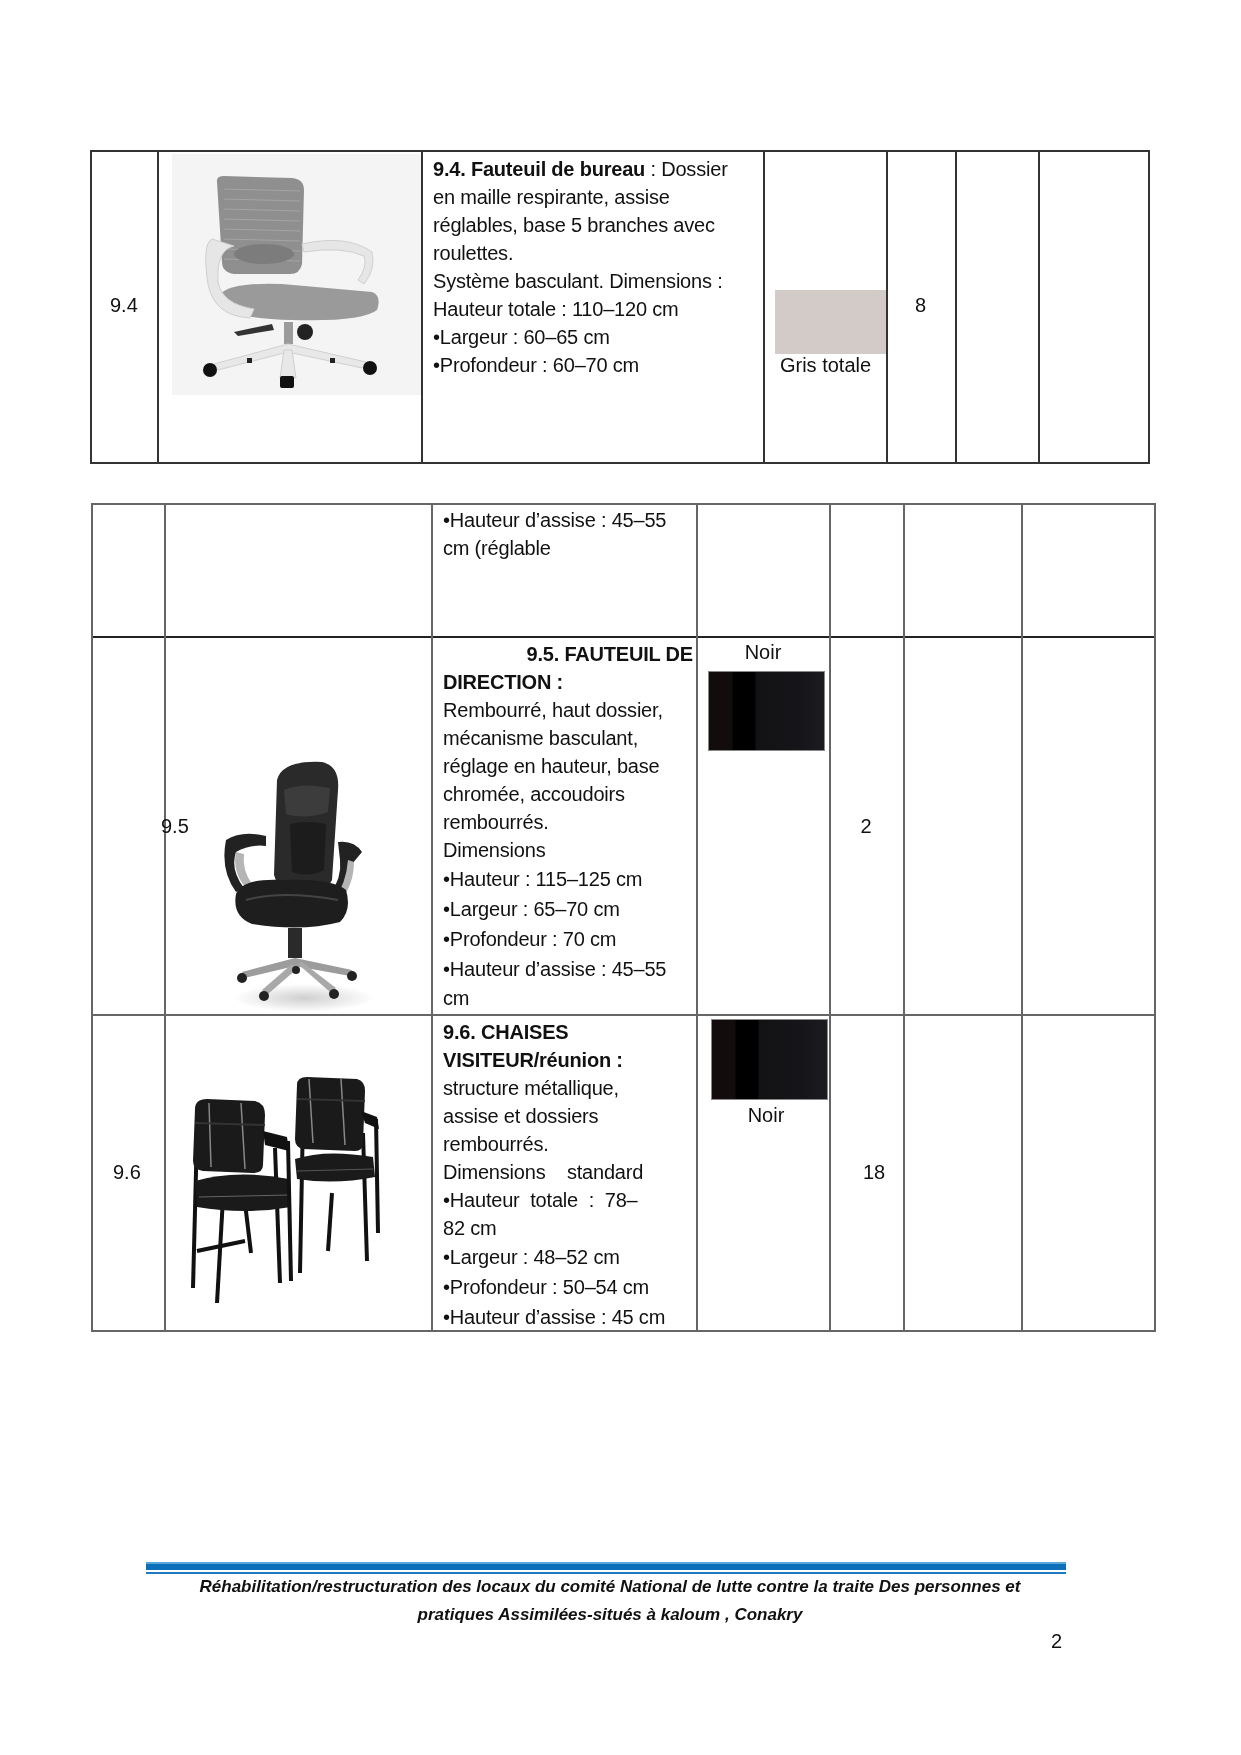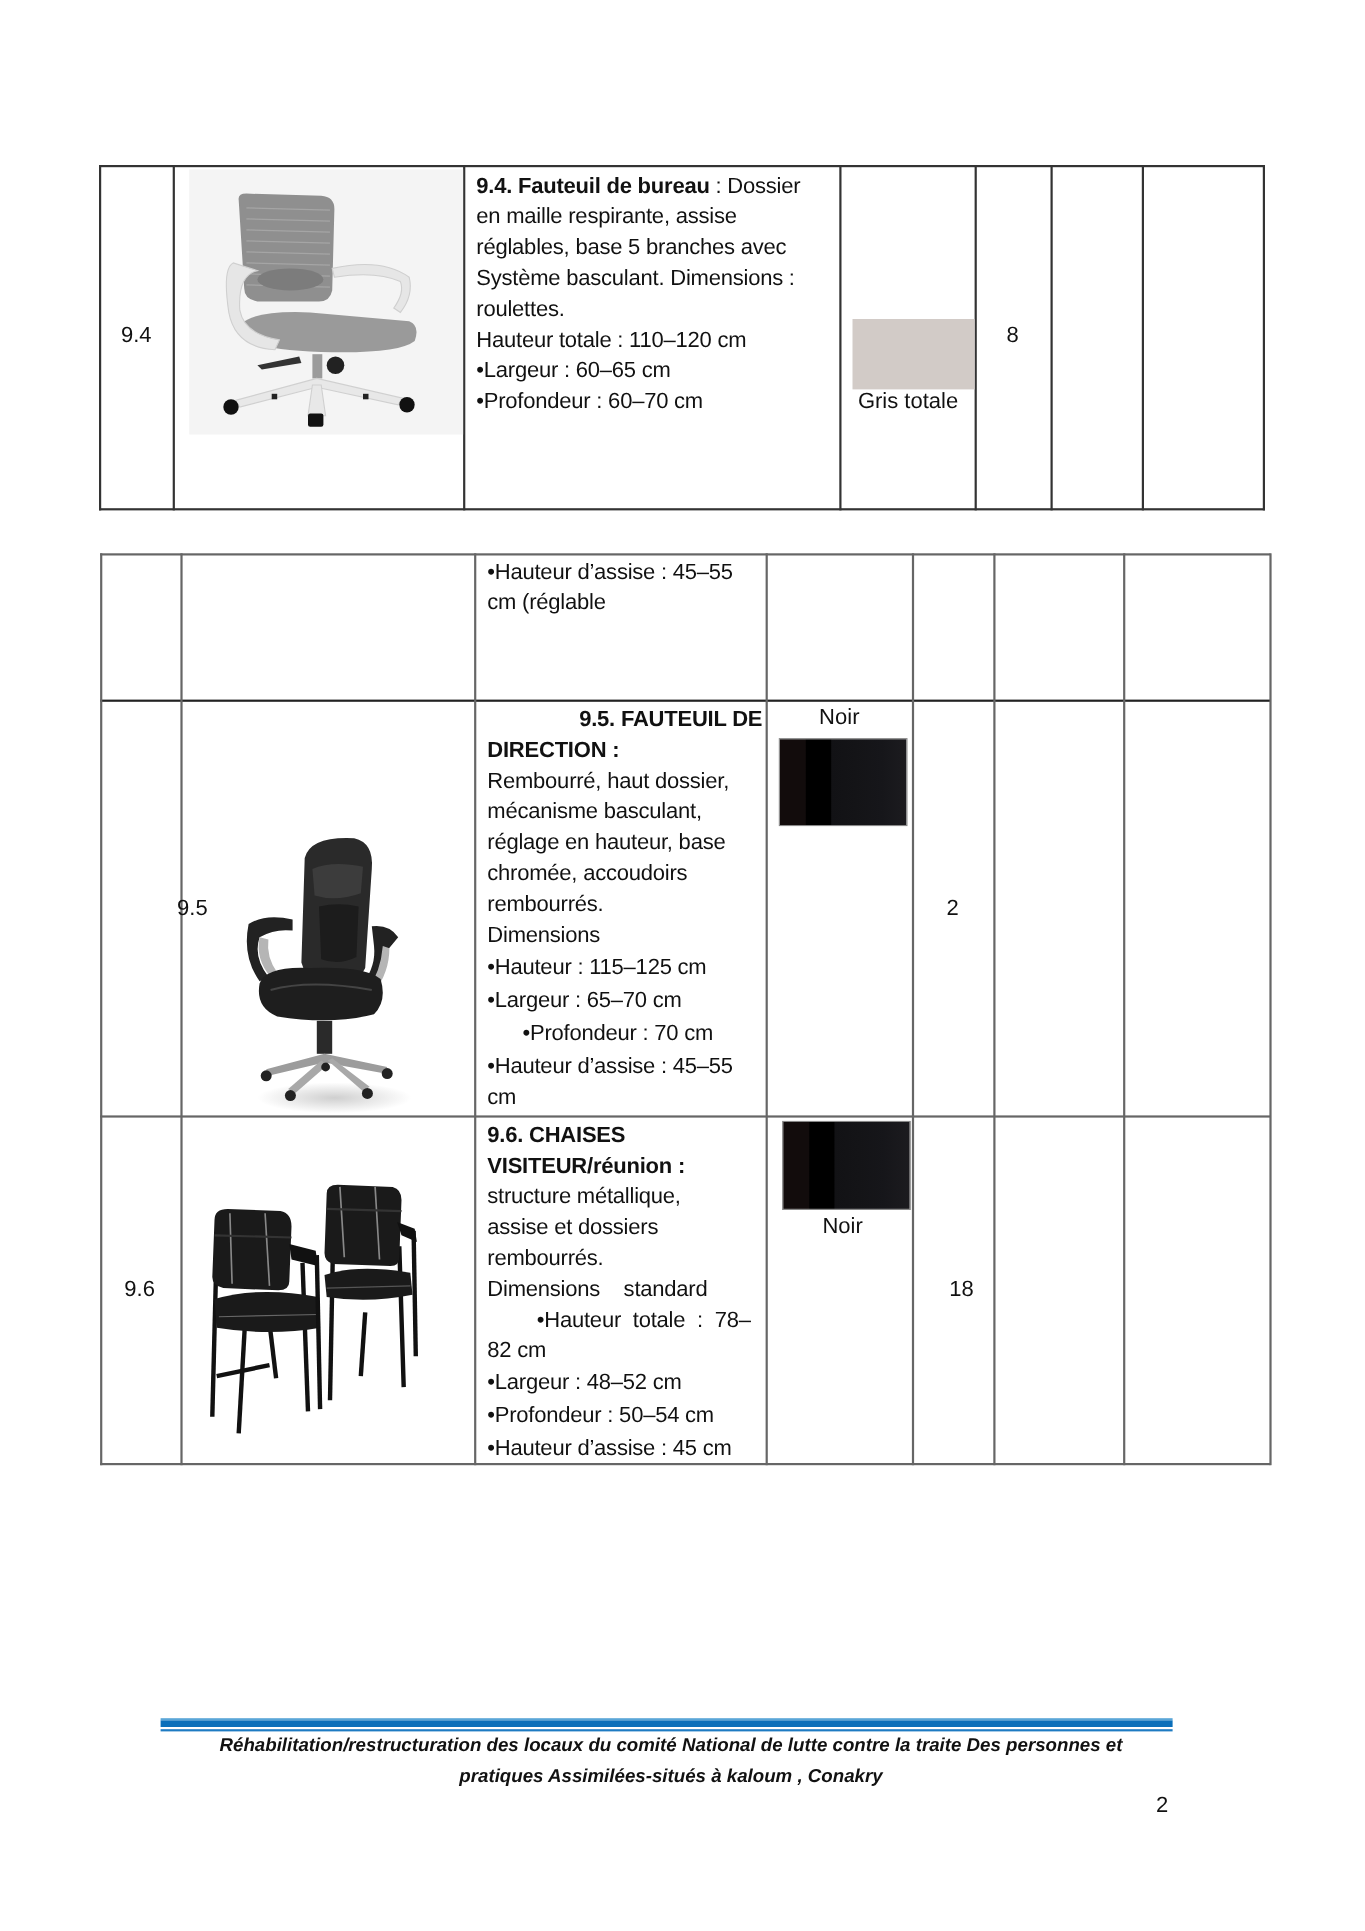--- a/index.html
+++ b/index.html
@@ -76,22 +76,22 @@
       <rect x="108" y="222" width="14" height="12" rx="2" fill="#111"></rect>
       <rect x="75" y="204" width="5" height="5" fill="#222"></rect>
       <rect x="158" y="204" width="5" height="5" fill="#222"></rect>
     </svg>
   </div>
 
   <div class="cell txt" style="left:433px; top:155px; width:325px;">
     <span class="line"><b>9.4. Fauteuil de bureau</b><span> : Dossier</span></span>
     <span class="line">en maille respirante, assise</span>
     <span class="line">réglables, base 5 branches avec</span>
+    <span class="line">roulettes.</span>
     <span class="line">Système basculant. Dimensions :</span>
-    <span class="line">roulettes.</span>
     <span class="line">Hauteur totale : 110–120 cm</span>
     <span class="line">•Largeur : 60–65 cm</span>
     <span class="line">•Profondeur : 60–70 cm</span>
   </div>
 
   <div class="swatch" style="left:775px; top:290px; width:111px; height:64px; background:#d2cbc7;"></div>
   <div class="abs center" style="left:765px; top:354px; width:121px; font-size:20px;">Gris totale</div>
 
   <div class="abs center" style="left:886px; top:294px; width:69px; font-size:20px;">8</div>
   <div class="abs" style="left:955px; top:150px; width:83px; height:312px;"></div>
@@ -158,21 +158,21 @@
     <span class="line" style="font-weight:bold;text-align:right;">9.5. FAUTEUIL DE</span>
     <span class="line" style="font-weight:bold;">DIRECTION :</span>
     <span class="line"> Rembourré, haut dossier,</span>
     <span class="line">mécanisme basculant,</span>
     <span class="line">réglage en hauteur, base</span>
     <span class="line">chromée, accoudoirs</span>
     <span class="line">rembourrés.</span>
     <span class="line">Dimensions</span>
     <span class="line" style="line-height:30px;">•Hauteur : 115–125 cm</span>
     <span class="line" style="line-height:30px;">•Largeur : 65–70 cm</span>
-    <span class="line" style="line-height:30px;margin-left:32px;">•Profondeur : 70 cm</span>
+    <span class="line" style="line-height:30px;">•Profondeur : 70 cm</span>
     <span class="line" style="line-height:30px;">•Hauteur d’assise : 45–55</span>
     <span class="line">cm</span>
   </div>
   <div class="abs center" style="left:697px; top:641px; width:132px; font-size:20px;">Noir</div>
   <div class="swatch" style="left:708px; top:671px; width:115px; height:78px; border:1px solid #888; background:linear-gradient(90deg,#120c0c 0%,#120c0c 20%,#000 21%,#000 40%,#121215 41%,#141417 60%,#16161a 80%,#1c1b1f 100%);"></div>
   <div class="abs center" style="left:829px; top:815px; width:74px; font-size:20px;">2</div>
 
   <div class="cell" style="left:91px; top:1015px; width:1064px; height:316px;"></div>
   <div class="num" style="left:113px; top:1161px;">9.6</div>
   <div class="img" style="left:185px; top:1073px; width:245px; height:240px;">
@@ -209,21 +209,21 @@
       <line x1="103" y1="68" x2="106" y2="208" stroke="#111" stroke-width="4"></line>
     </svg>
   </div>
   <div class="cell txt" style="left:443px; top:1018px; width:250px;">
     <span class="line" style="font-weight:bold;">9.6. CHAISES</span>
     <span class="line" style="font-weight:bold;">VISITEUR/réunion :</span>
     <span class="line">structure métallique,</span>
     <span class="line">assise et dossiers</span>
     <span class="line">rembourrés.</span>
     <span class="line" style="white-space:pre;">Dimensions    standard</span>
-    <span class="line" style="white-space:pre;margin-left:45px;">•Hauteur  totale  :  78–</span>
+    <span class="line" style="white-space:pre;">•Hauteur  totale  :  78–</span>
     <span class="line">82 cm</span>
     <span class="line" style="line-height:30px;">•Largeur : 48–52 cm</span>
     <span class="line" style="line-height:30px;">•Profondeur : 50–54 cm</span>
     <span class="line" style="line-height:30px;">•Hauteur d’assise : 45 cm</span>
   </div>
   <div class="swatch" style="left:711px; top:1019px; width:115px; height:79px; border:1px solid #888; background:linear-gradient(90deg,#120c0c 0%,#120c0c 20%,#000 21%,#000 40%,#121215 41%,#141417 60%,#16161a 80%,#1c1b1f 100%);"></div>
   <div class="abs center" style="left:697px; top:1104px; width:138px; font-size:20px;">Noir</div>
   <div class="abs center" style="left:829px; top:1161px; width:90px; font-size:20px;">18</div>
 </div>
 

